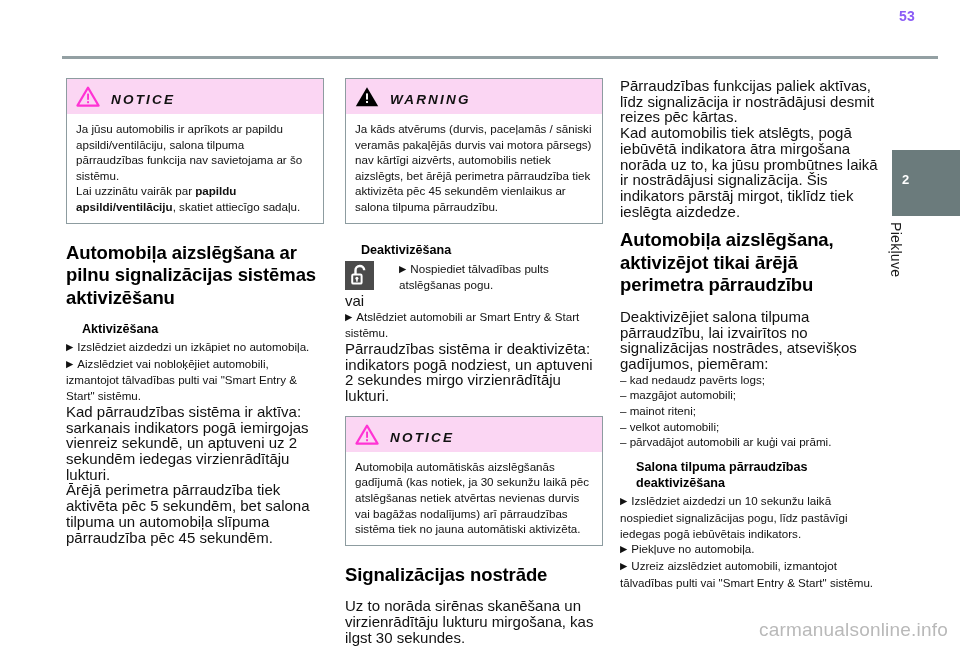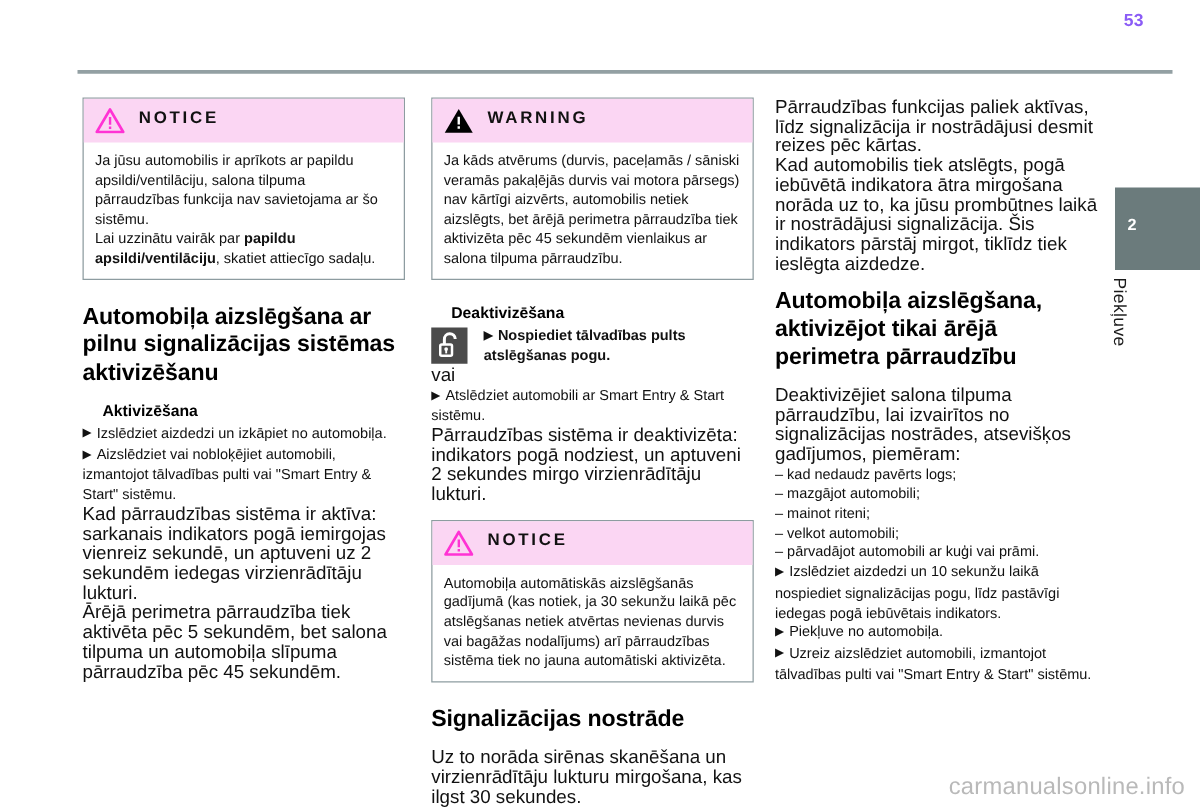--- a/index.html
+++ b/index.html
@@ -78,22 +78,23 @@
   
   .callout {
     border: 1px solid #8d9ca0;
     margin-bottom: 18px;
     background: #ffffff;
   }
   .callout-head {
     background: #fbd6f3;
     padding: 7px 9px 7px 9px;
     display: flex;
-    align-items: flex-start;
+    align-items: flex-end;
     gap: 11px;
+    font-style: italic;
   }
   .callout-title {
     font-size: 13.5px;
     font-weight: bold;
     letter-spacing: 2.2px;
     color: #111;
   }
   .callout-body {
     padding: 7px 9px 8px 9px;
     font-size: 11.6px;
@@ -149,24 +150,23 @@
   .dash-item {
     font-size: 11.6px;
     line-height: 15.7px;
     margin: 0;
     color: #111;
   }
 
   
   .icon-row {
     display: flex;
-    align-items: center;
-    gap: 13px;
+    align-items: flex-start;
+    gap: 25px;
     margin-top: 3px;
-    font-weight: bold;
   }
   .unlock-icon {
     width: 29px;
     height: 29px;
     background: #4b4b4b;
     flex: 0 0 auto;
     position: relative;
   }
   .icon-row-text {
     font-size: 11.6px;
@@ -283,18 +283,19 @@
   <p class="body">Deaktivizējiet salona tilpuma pārraudzību, lai izvairītos no signalizācijas nostrādes, atsevišķos gadījumos, piemēram:</p>
 
   <div>
     <p class="dash-item">–&nbsp;<span>kad nedaudz pavērts logs;</span></p>
     <p class="dash-item">–&nbsp;<span>mazgājot automobili;</span></p>
     <p class="dash-item">–&nbsp;<span>mainot riteni;</span></p>
     <p class="dash-item">–&nbsp;<span>velkot automobili;</span></p>
     <p class="dash-item">–&nbsp;<span>pārvadājot automobili ar kuģi vai prāmi.</span></p>
   </div>
 
+  <h2 class="sub">Salona tilpuma pārraudzības deaktivizēšana</h2>
   <p class="arrow-item"><span class="arrow">▶</span><span>Izslēdziet aizdedzi un 10 sekunžu laikā nospiediet signalizācijas pogu, līdz pastāvīgi iedegas pogā iebūvētais indikators.</span></p>
   <p class="arrow-item"><span class="arrow">▶</span><span>Piekļuve no automobiļa.</span></p>
   <p class="arrow-item"><span class="arrow">▶</span><span>Uzreiz aizslēdziet automobili, izmantojot tālvadības pulti vai "Smart Entry &amp; Start" sistēmu.</span></p>
 </div>
 
 <div id="watermark">carmanualsonline.info</div>
 
 </body></html>

